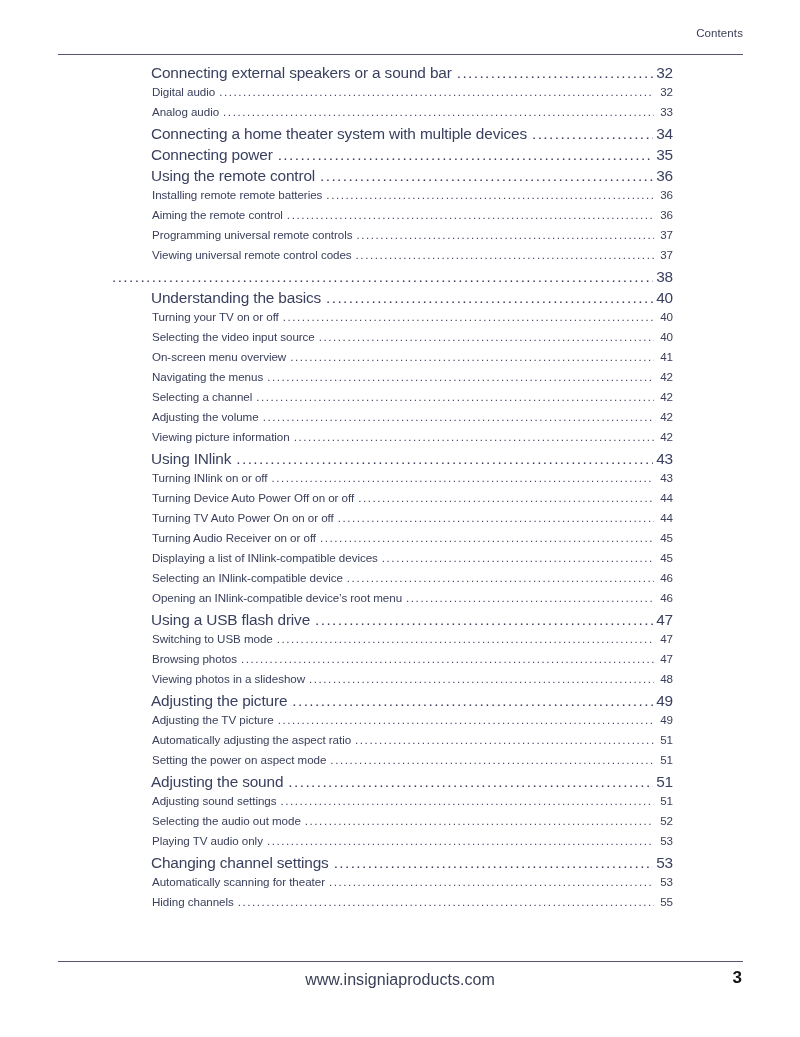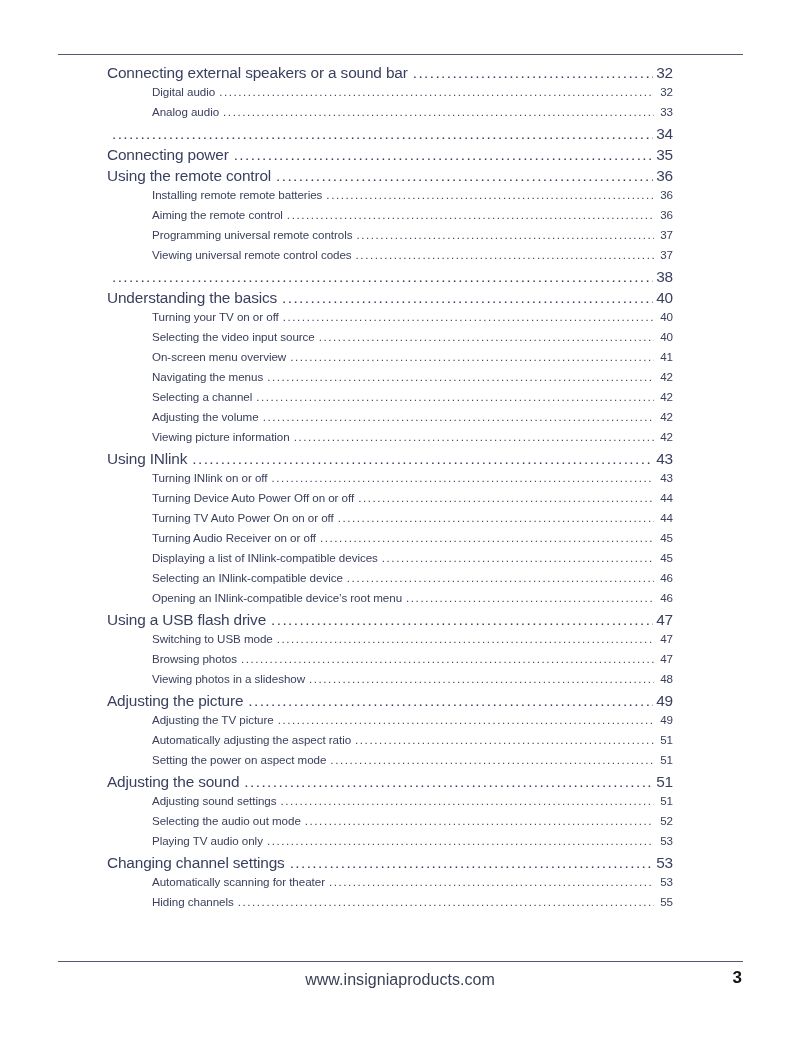--- a/index.html
+++ b/index.html
@@ -64,21 +64,21 @@
   }
 
   
   .entry.lvl1 {
     height: 21px;
     font-size: 15.4px;
     color: #393f5e;
     padding-left: 0;
     letter-spacing: -0.15px;
   }
-  .entry.lvl1 .title  { flex: 0 0 auto; }
+  .entry.lvl1 .title  { flex: 0 0 auto; margin-left: 44px; }
   .entry.lvl1 .leader {
     flex: 1 1 auto;
     overflow: hidden;
     font-size: 15.4px;
     color: #393f5e;
     margin: 0 1px 0 5px;
     letter-spacing: 1.4px;
   }
   .entry.lvl1 .pageno {
     flex: 0 0 auto;
@@ -132,40 +132,44 @@
     font-weight: bold;
     color: #111111;
     letter-spacing: 0;
   }
 </style>
 </head>
 <body>
 
 <div class="page">
 
+  <div class="header">
+    <div class="header-label">Contents</div>
+  </div>
 
   <div class="rule rule-top"></div>
 
   <div class="toc" id="toc-list">
       <div class="entry lvl1">
         <span class="title">Connecting external speakers or a sound bar</span>
         <span class="leader">...........................................................................................................................................</span>
         <span class="pageno">32</span>
       </div>
       <div class="entry lvl2">
         <span class="title">Digital audio</span>
         <span class="leader">...........................................................................................................................................</span>
         <span class="pageno">32</span>
       </div>
       <div class="entry lvl2">
         <span class="title">Analog audio</span>
         <span class="leader">...........................................................................................................................................</span>
         <span class="pageno">33</span>
       </div>
       <div class="entry lvl1">
+        <span class="title">Connecting a home theater system with multiple devices</span>
         <span class="leader">...........................................................................................................................................</span>
         <span class="pageno">34</span>
       </div>
       <div class="entry lvl1">
         <span class="title">Connecting power</span>
         <span class="leader">...........................................................................................................................................</span>
         <span class="pageno">35</span>
       </div>
       <div class="entry lvl1">
         <span class="title">Using the remote control</span>

